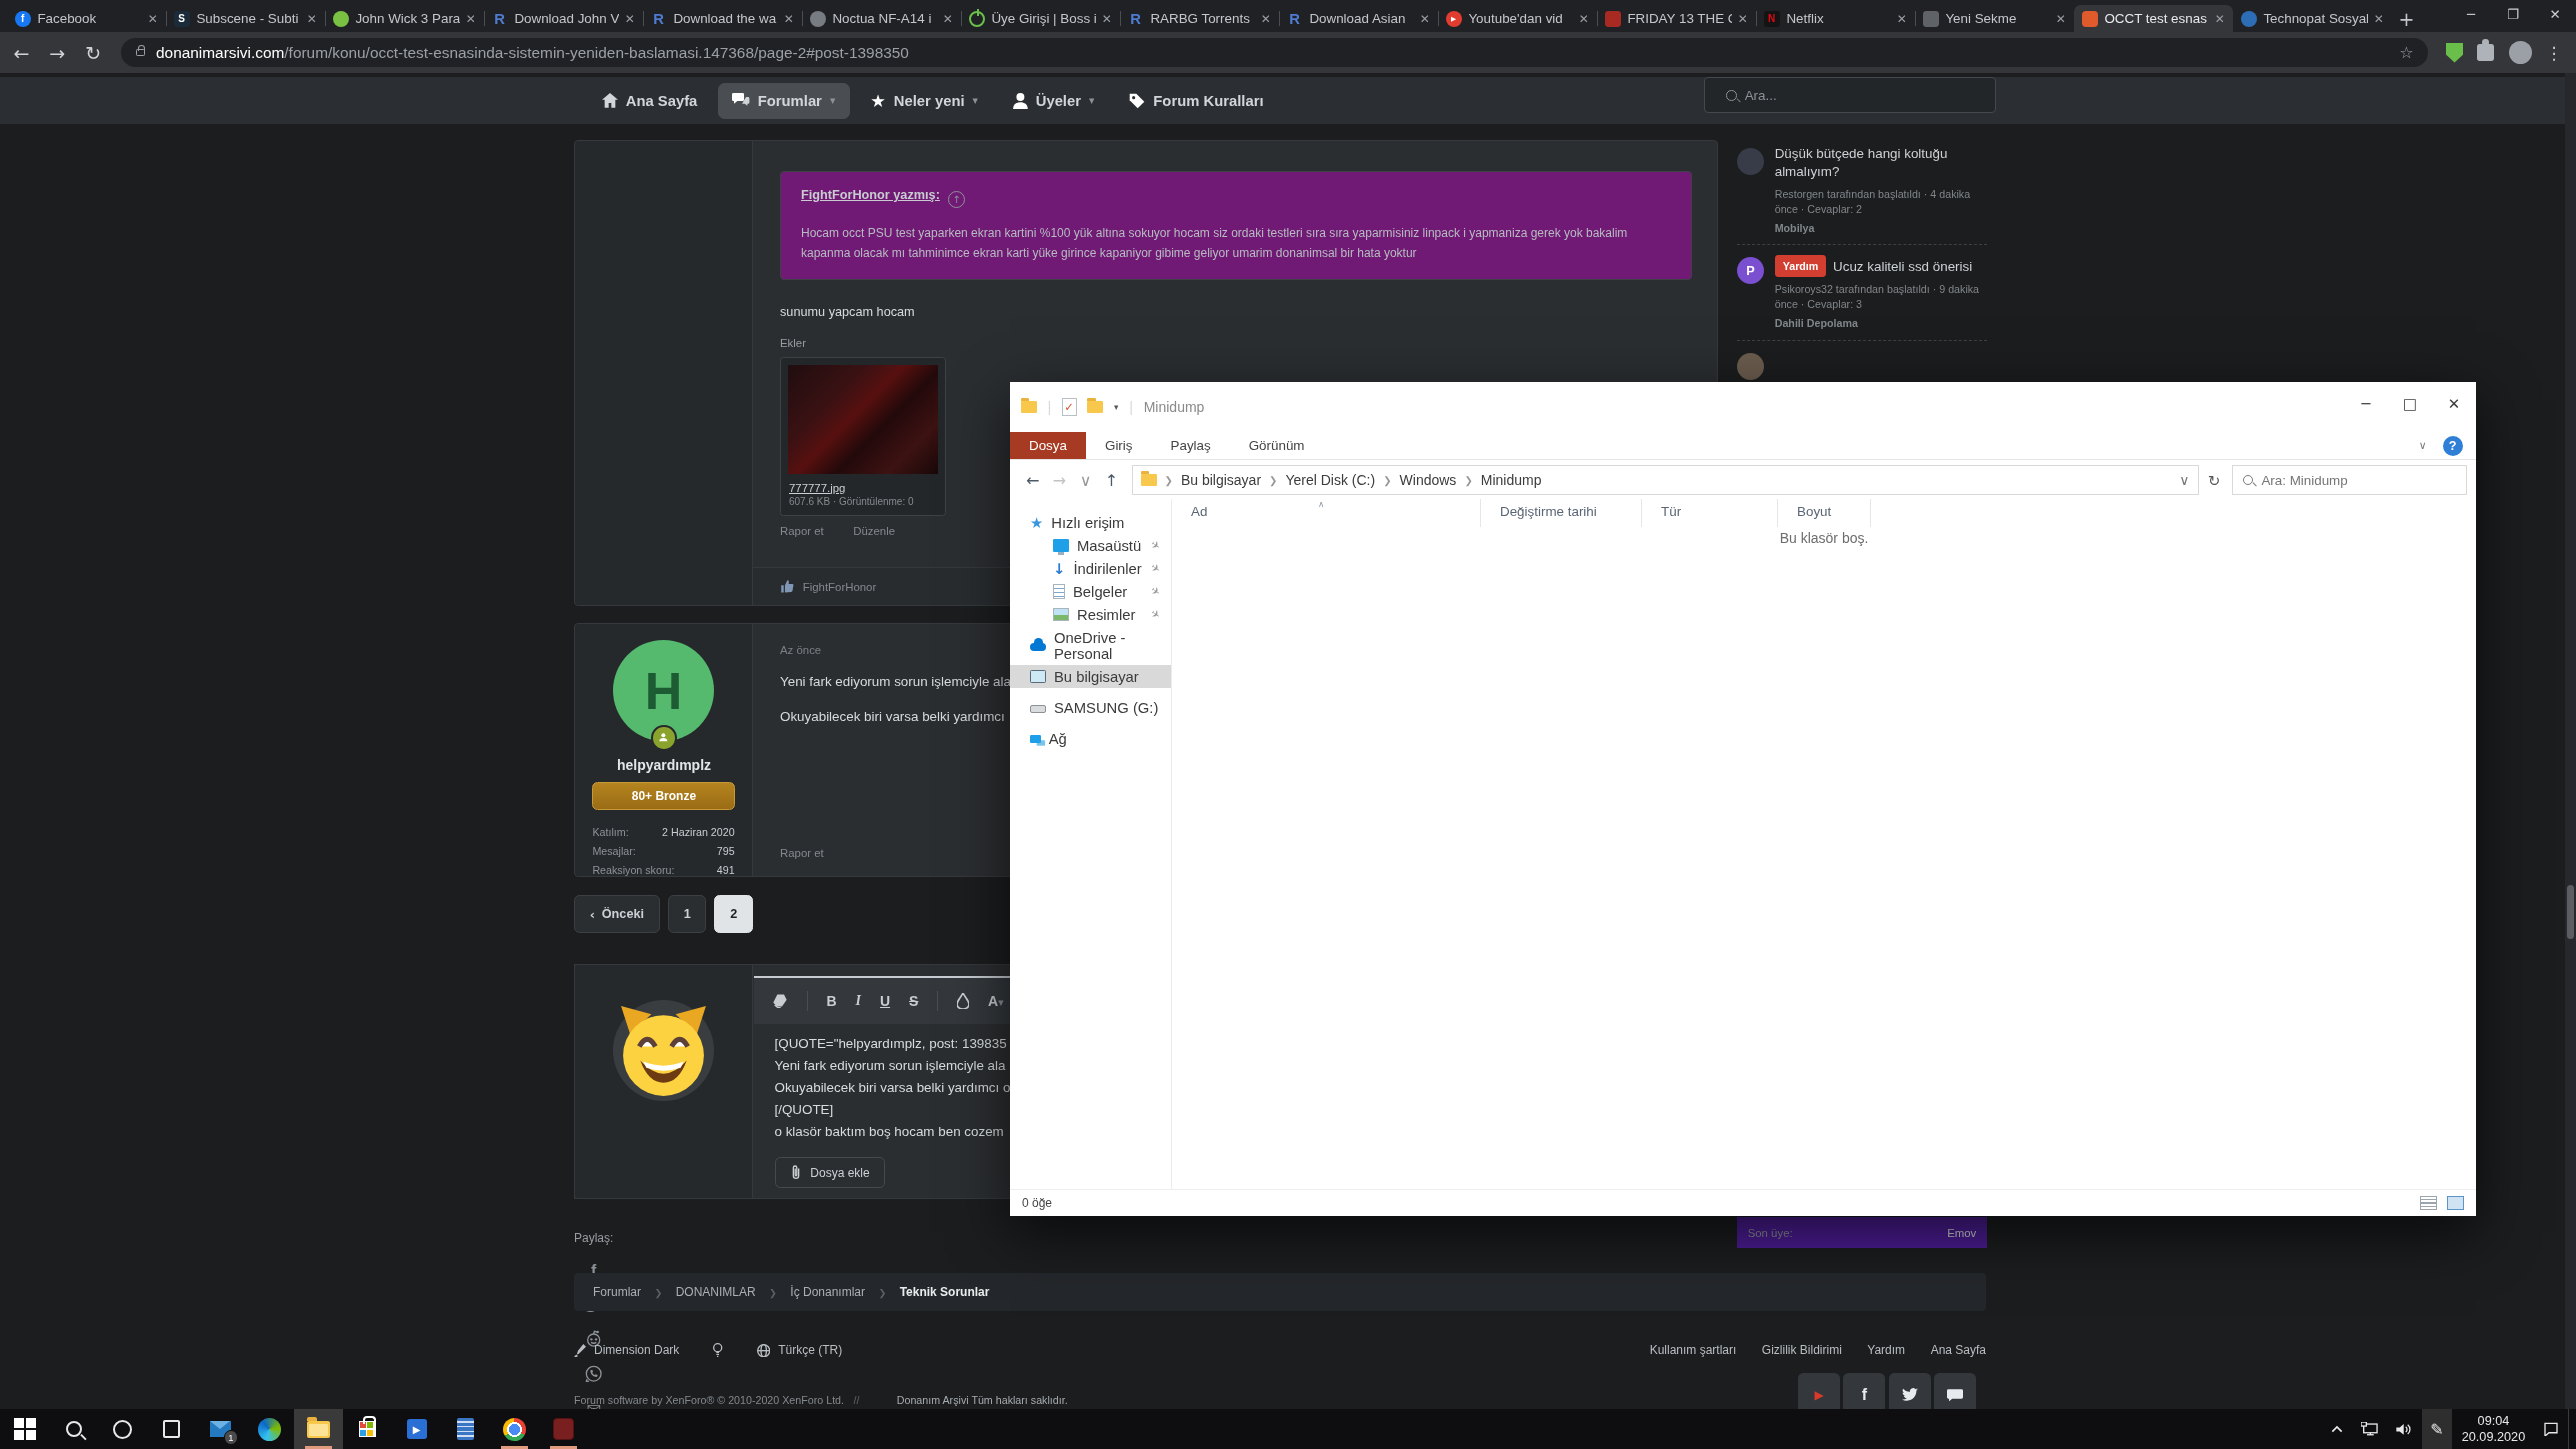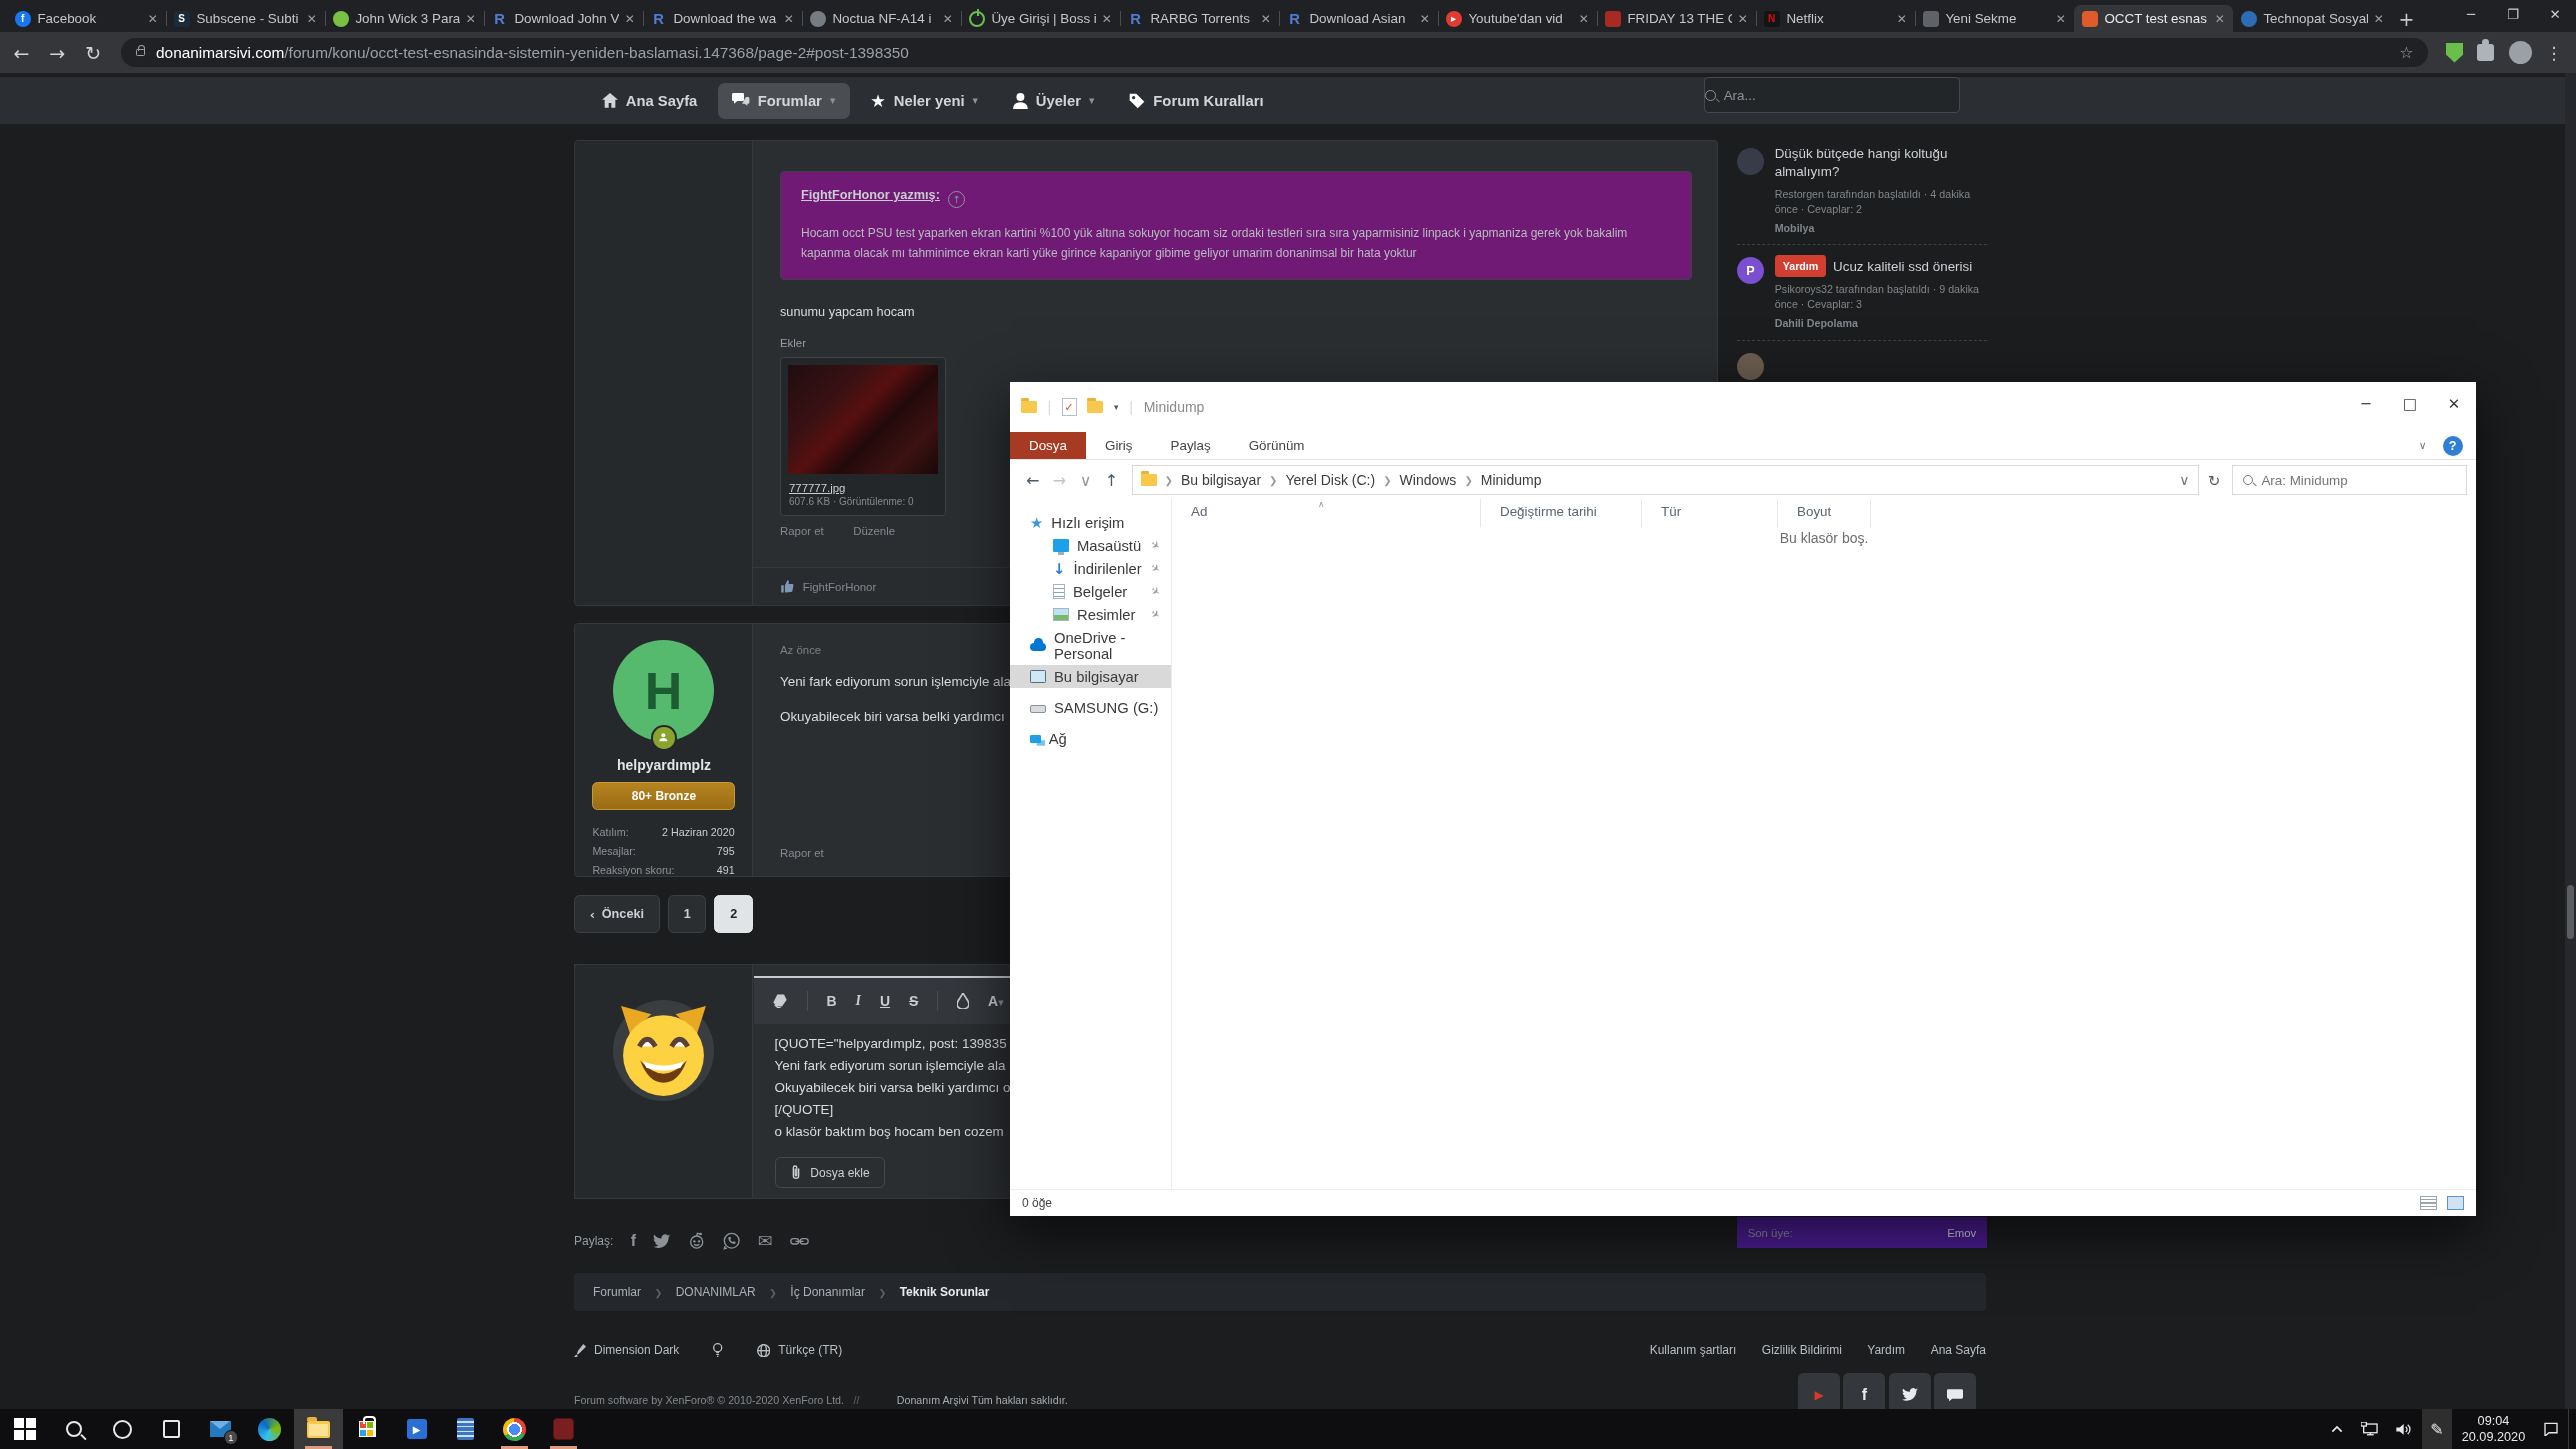--- a/index.html
+++ b/index.html
@@ -48,21 +48,21 @@
   .kebab { color:#c9cdd1; font-size:17.4px; margin-left:13.4px; letter-spacing:0; }
 
   
   .page { position:absolute; top:72px; left:0; right:0; bottom:40px; background:#1b1d1e; overflow:hidden; z-index:1; }
 
   .forum-nav { position:absolute; top:5.4px; left:0; right:0; height:47px; background:#2b2e32; display:flex; align-items:center; padding-left:587px; }
   .fnav-item { display:flex; align-items:center; gap:8px; color:#d2d5d9; font-size:14.8px; font-weight:bold; padding:0 14.8px; height:36px; border-radius:6.7px; margin-right:5.4px; }
   .fnav-item.active { background:#4a4e53; }
   .fnav-caret { color:#8d9298; font-size:10.7px; }
   .fnav-ico { display:inline-flex; }
-  .forum-search { position:absolute; left:1704px; top:5.4px; width:256px; height:36px; background:#232629; border:0.7px solid #45494e; border-radius:4px; display:flex; align-items:center; padding:0 0; gap:8px; }
+  .forum-search { position:absolute; left:1704px; top:5.4px; width:292px; height:36px; background:#232629; border:0.7px solid #45494e; border-radius:4px; display:flex; align-items:center; padding:0 21px; gap:8px; }
   .forum-search input { flex:1; background:transparent; border:none; outline:none; color:#c6cacd; font-size:13.4px; }
   .forum-search input::placeholder { color:#8d9298; }
 
   
   .post { position:absolute; left:574px; width:1144px; background:#2b2e31; border:0.7px solid #35383c; border-radius:4px; }
   .ucol { position:absolute; left:0; top:0; bottom:0; width:178px; background:#26292c; border-right:0.7px solid #35383c; border-radius:4px 0 0 4px; }
   .mcol { margin-left:178px; position:relative; height:100%; }
   .post1 { top:68px; height:466px; }
   .quote-box { position:absolute; left:27px; top:30px; width:912px; background:#701a75; border:0.7px solid #3e4246; border-radius:4px; padding:16px 20px; }
   .quote-head { font-size:12.7px; font-weight:bold; color:#c8ccd0; text-decoration:underline; display:inline; }
@@ -95,21 +95,21 @@
   .pg.current { background:#e1e4e7; color:#1e2124; border-color:#e1e4e7; }
 
   .editor { position:absolute; left:574px; top:892px; width:1144px; height:235px; background:#2b2e31; border:0.7px solid #35383c; }
   .ebox { margin-left:178px; position:relative; height:100%; }
   .etoolbar { position:absolute; left:1.3px; right:1.3px; top:10.7px; height:48px; background:#34383c; border-top:2px solid #c6ccd2; display:flex; align-items:center; padding:0 17.4px; gap:19px; color:#c9cdd1; font-size:14px; }
   .esep { width:0.7px; height:20px; background:#4a4e52; }
   .ebtn { font-weight:bold; }
   .etext { position:absolute; left:21.5px; top:68px; right:6.7px; font-size:13.4px; line-height:22px; color:#d9dcdf; }
   .dosya-btn { position:absolute; left:21.5px; top:192px; height:31px; padding:0 14.8px; border:0.7px solid #46494d; border-radius:5.4px; display:inline-flex; align-items:center; gap:8px; color:#cdd1d5; font-size:12px; }
 
-  .share { position:absolute; left:574px; top:1159px; display:flex; align-items:center; gap:17.4px; color:#8d9298; }
+  .share { position:absolute; left:574px; top:1159px; display:flex; align-items:center; gap:17.4px; color:#8d9298;flex-direction:column; }
   .share-label { font-size:12px; color:#989da2; }
   .share svg { display:block; }
 
   .crumbbar { position:absolute; left:574px; top:1201px; width:1412px; height:38px; background:#24272b; border-radius:4px; display:flex; align-items:center; padding:0 19px; gap:13.4px; font-size:12px; color:#aab0b5; }
   .crumb-sep { color:#5c6166; font-size:9.4px; }
   .crumb-last { font-weight:bold; color:#e9eced; }
 
   .froot { position:absolute; left:574px; top:1271px; width:1412px; display:flex; align-items:center; gap:34px; font-size:12px; color:#b9bec3; }
   .fitem { display:flex; align-items:center; gap:8px; }
   .flinks { margin-left:auto; display:flex; gap:25.5px; }

